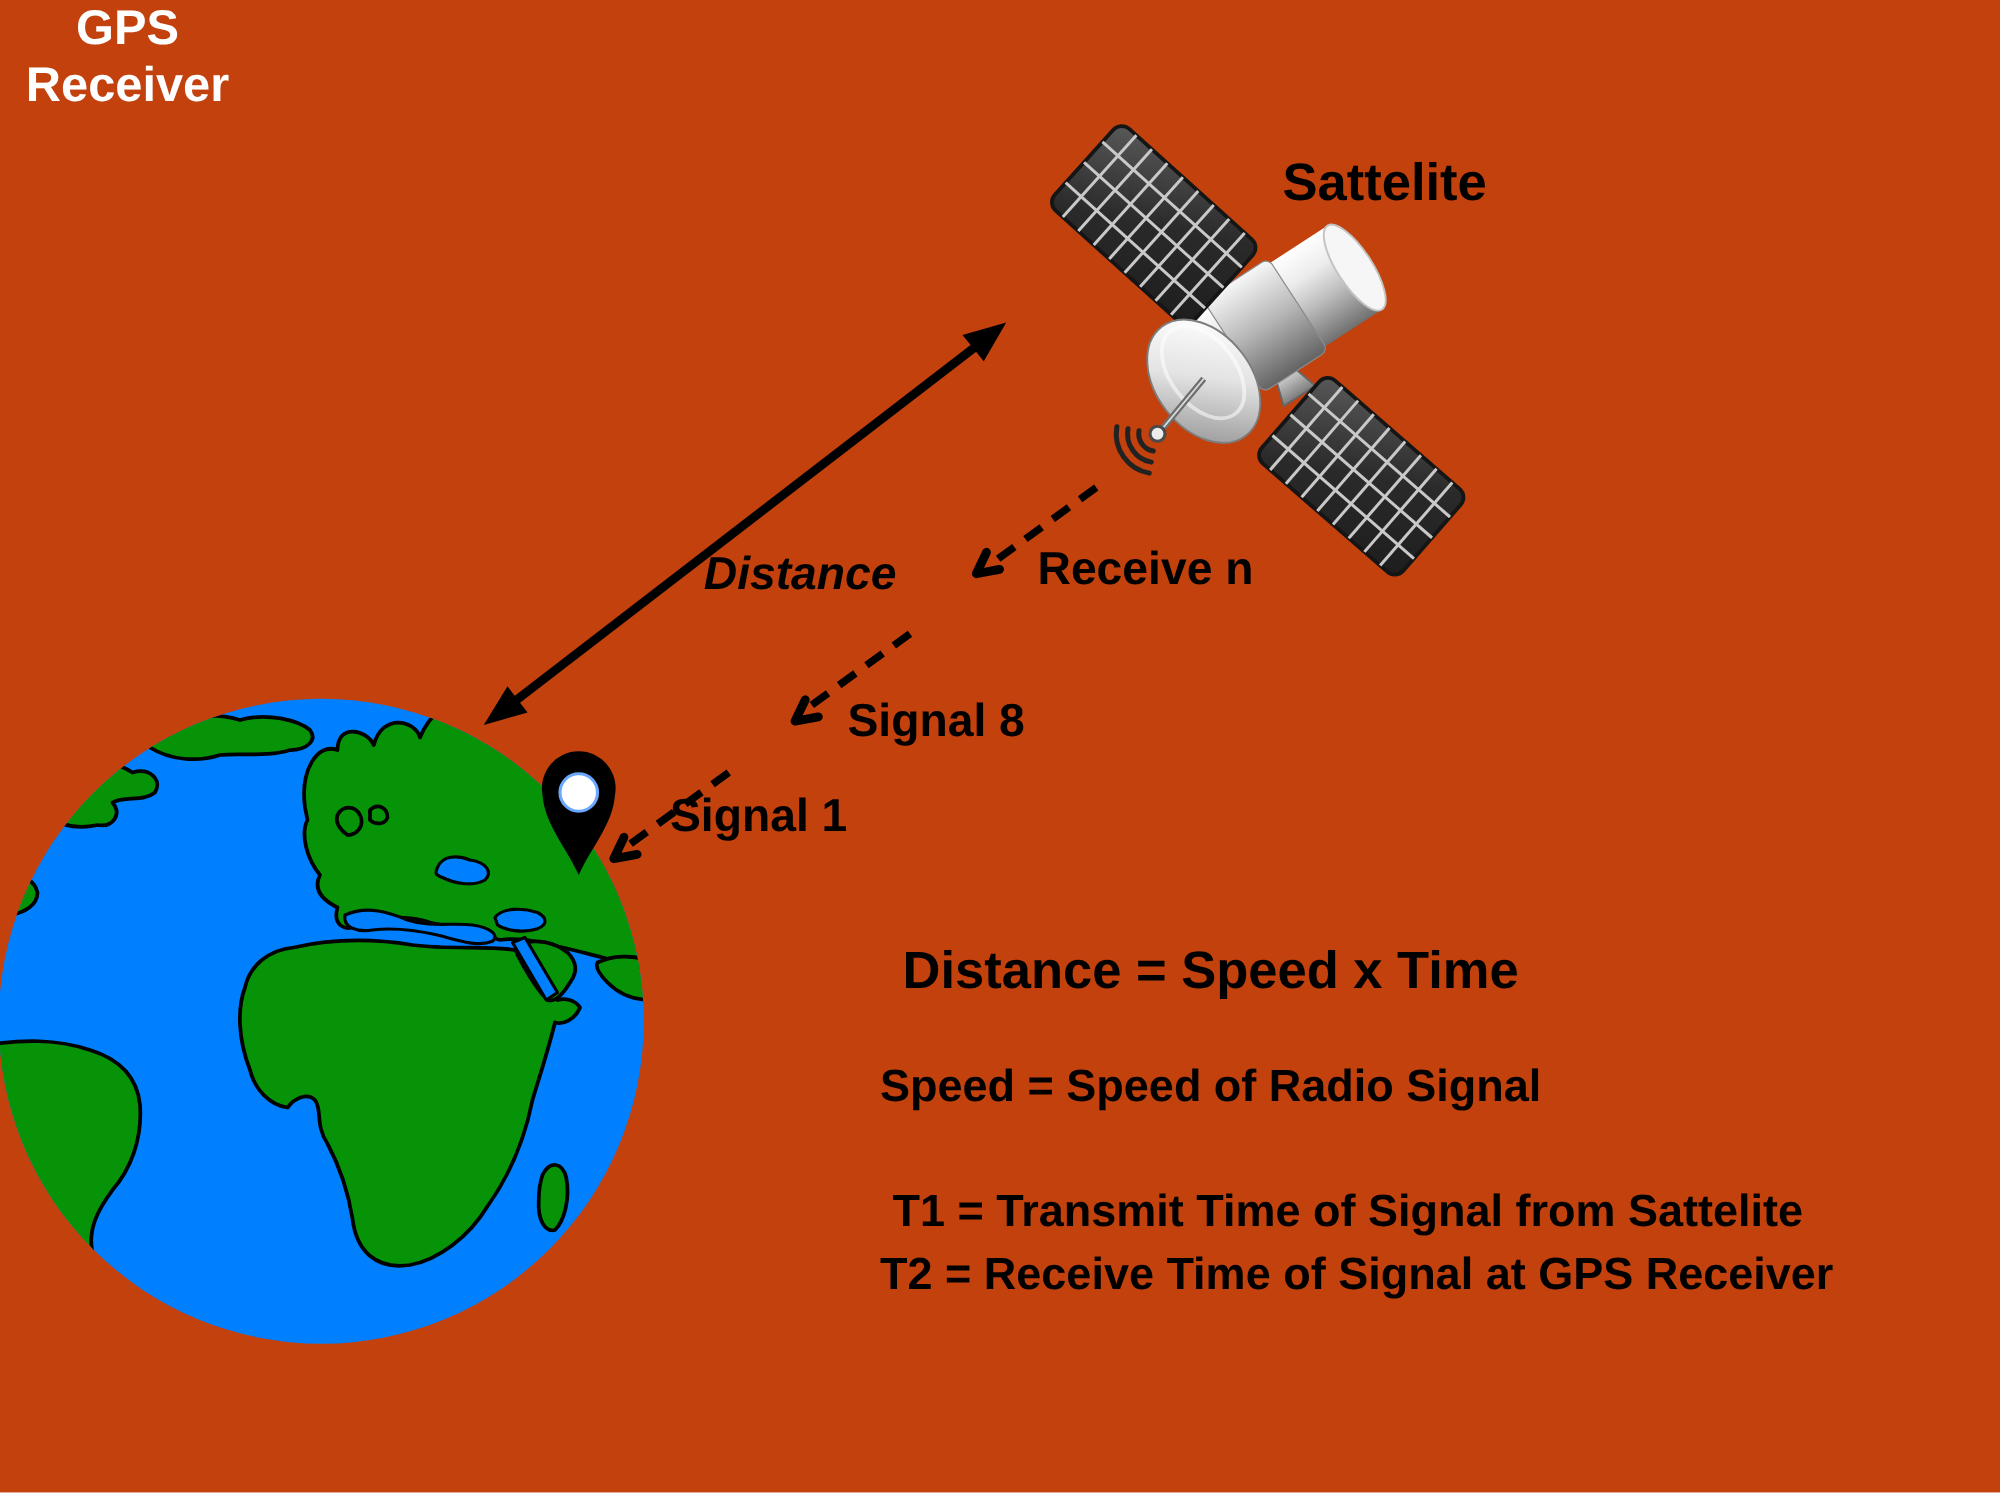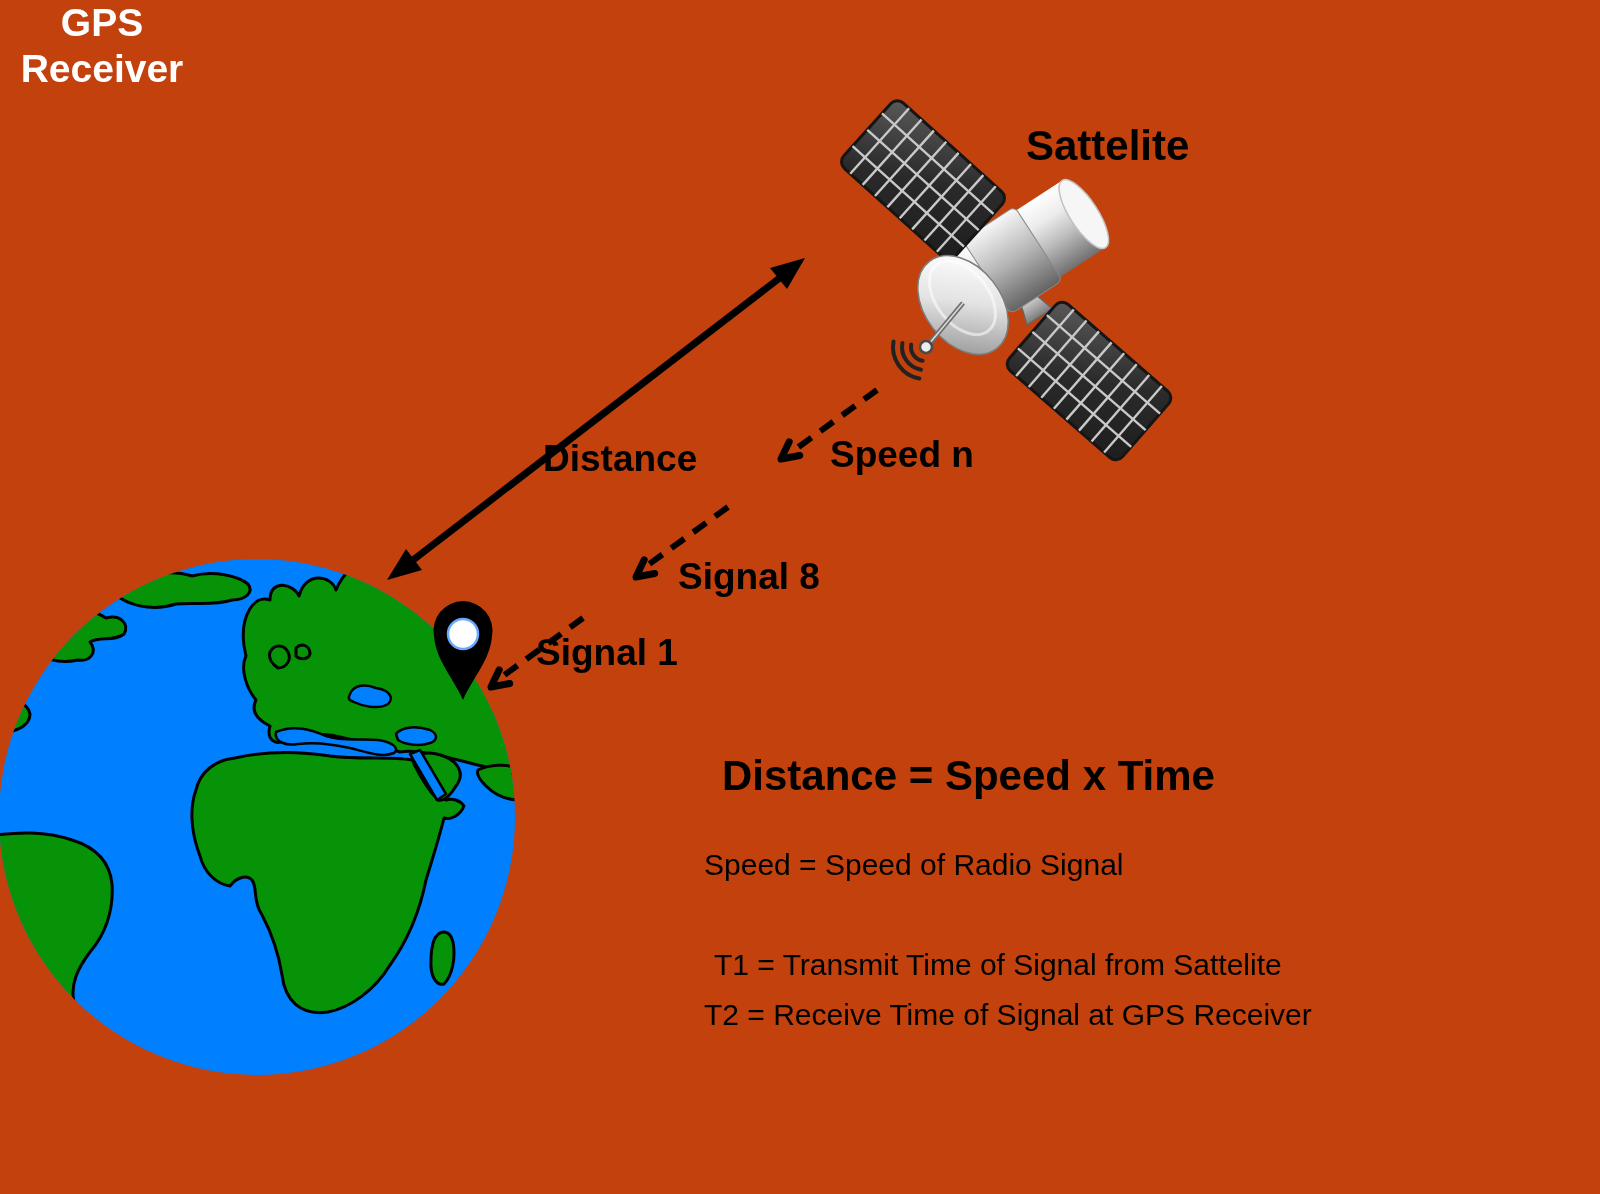--- a/index.html
+++ b/index.html
@@ -3,30 +3,30 @@
 <meta charset="utf-8">
 <style>
   html,body{margin:0;padding:0;background:#ffffff;}
   #stage{
     position:relative;width:1600px;height:1194px;background:#c2410c;overflow:hidden;
     font-family:"Liberation Sans","DejaVu Sans",sans-serif;
   }
   #stage svg{position:absolute;left:0;top:0;}
   .lbl{position:absolute;font-weight:bold;color:#000;line-height:1;white-space:nowrap;}
   .lbl-satellite{left:1026px;top:125px;font-size:42px;}
-  .lbl-distance{left:543px;top:440px;font-size:37px;}
+  .lbl-distance{left:563px;top:440px;font-size:37px;font-style:italic;}
   .lbl-signal-n{left:830px;top:436px;font-size:37px;}
   .lbl-signal-2{left:678px;top:558px;font-size:37px;}
   .lbl-signal-1{left:536px;top:634px;font-size:37px;}
   .lbl-gps{
     left:250px;top:645px;width:204px;text-align:center;color:#ffffff;
     font-size:39px;font-weight:bold;line-height:46px;
   }
   .formula-title{left:722px;top:752px;font-size:42px;line-height:1.15;}
-  .formula-line{position:absolute;left:704px;font-weight:normal;font-size:30px;line-height:1.15;color:#000;white-space:nowrap;}
+  .formula-line{position:absolute;left:704px;font-weight:bold;font-size:36px;line-height:1.15;color:#000;white-space:nowrap;}
   .fl-0{top:848px;} .fl-1{top:898px;} .fl-2{top:948px;margin-left:10px;} .fl-3{top:998px;}
 </style>
 </head>
 <body>
 
 <div id="stage">
 
   <svg width="1600" height="1194" viewBox="0 0 1600 1194">
     <defs>
       <clipPath id="globeClip">
@@ -165,21 +165,21 @@
     </g>
 
     <g>
       <path d="M 463 700 C 452 676 436 660 434 636 A 29.5 29.5 0 1 1 492 636 C 490 660 474 676 463 700 Z" fill="#000000"></path>
       <circle cx="463" cy="634" r="15" fill="#ffffff" stroke="#6aa8ff" stroke-width="2.5"></circle>
     </g>
   </svg>
 
   <div class="lbl lbl-satellite">Sattelite</div>
   <div class="lbl lbl-distance">Distance</div>
-  <div class="lbl lbl-signal-n">Speed n</div>
+  <div class="lbl lbl-signal-n">Receive n</div>
   <div class="lbl lbl-signal-2">Signal 8</div>
   <div class="lbl lbl-signal-1">Signal 1</div>
 
   <div class="lbl-gps">
     <div>GPS</div>
     <div>Receiver</div>
   </div>
 
   <div class="lbl formula-title">Distance = Speed x Time</div>
   <div class="formula-line fl-0">Speed = Speed of Radio Signal</div>

